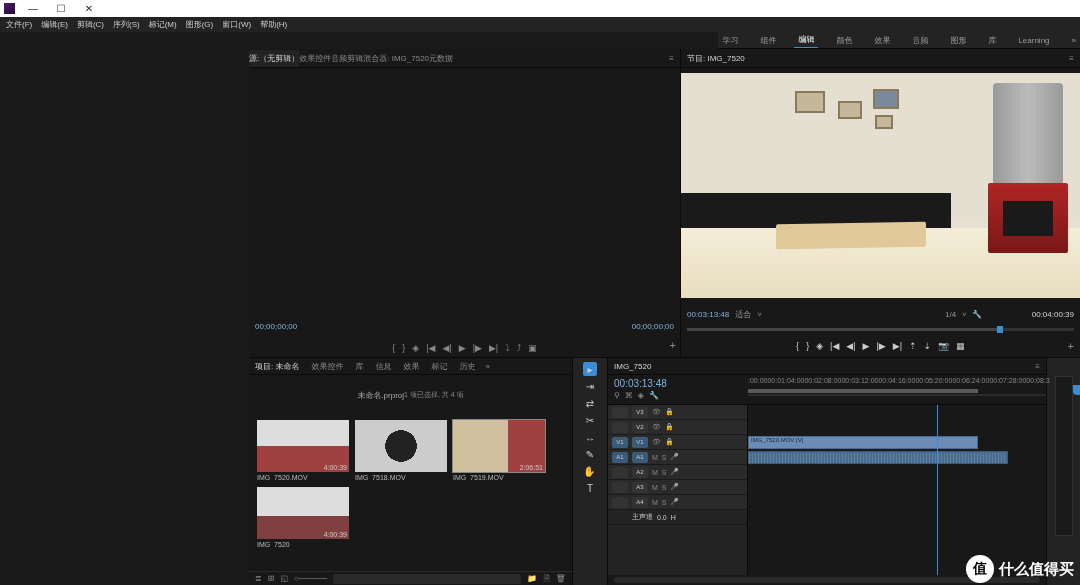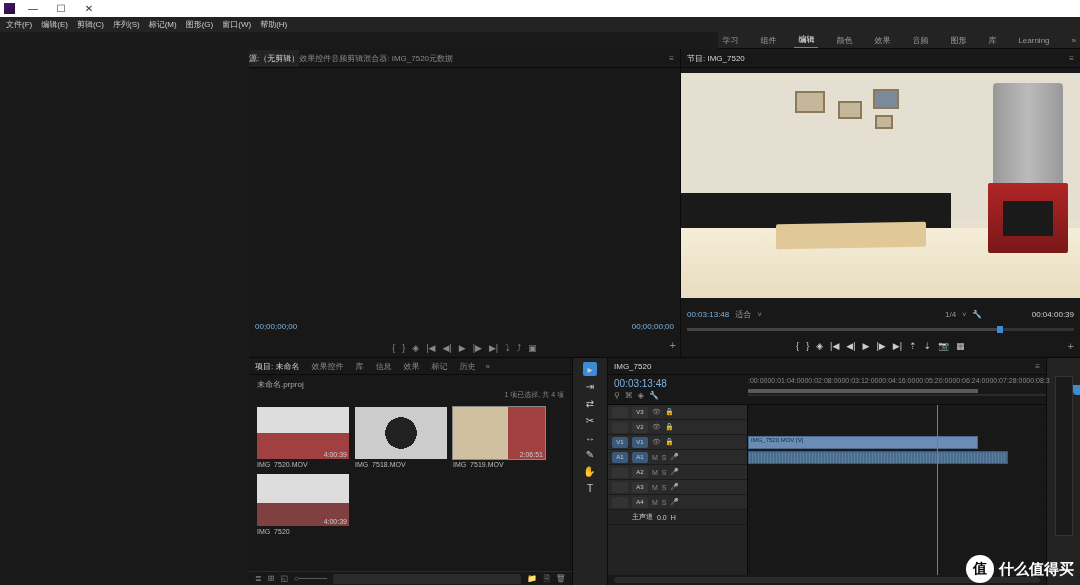--- a/index.html
+++ b/index.html
@@ -59,21 +59,21 @@
 .prog-track .handle { position: absolute; top: -2px; left: 80%; width: 6px; height: 7px; background: #3a8cd4; }
 .prog-controls { height: 22px; display: flex; align-items: center; justify-content: center; gap: 7px; color: #ccc; font-size: 9px; position: relative; }
 .prog-controls span { cursor: pointer; }
 .prog-controls .plus { position: absolute; right: 6px; color: #888; font-size: 11px; }
 .lower { flex: 1; display: flex; }
 .proj-panel { width: 324px; background: #181818; border-right: 1px solid #0a0a0a; display: flex; flex-direction: column; }
 .proj-tabs { height: 17px; display: flex; align-items: center; font-size: 8px; color: #888; border-bottom: 1px solid #0a0a0a; }
 .proj-tabs .tab { padding: 3px 6px; cursor: pointer; }
 .proj-tabs .tab.on { color: #d4d4d4; }
 .proj-tabs .chev { color: #888; padding: 0 4px; }
-.proj-info { height: 28px; padding: 2px 8px; font-size: 8px; color: #aaa; display: flex; flex-direction: column; justify-content: center; }
+.proj-info { height: 28px; padding: 2px 8px; font-size: 8px; color: #aaa; display: flex; flex-direction: row; justify-content: center; margin-top: 13px; }
 .proj-info .sel { text-align: right; color: #888; font-size: 7px; }
 .proj-bins { flex: 1; padding: 4px 8px; display: flex; flex-wrap: wrap; gap: 6px; align-content: flex-start; overflow: hidden; }
 .bin { width: 92px; }
 .thumb { width: 92px; height: 52px; background: #333; position: relative; }
 .thumb.sel { outline: 1px solid #888; }
 .th-a { background: linear-gradient(180deg,#ddd 50%,#a04040 50%); }
 .th-b { background: radial-gradient(circle at 50% 50%,#222 30%,#ccc 30%); }
 .th-c { background: linear-gradient(90deg,#d0c0a0 60%,#a04040 60%); }
 .th-d { background: linear-gradient(180deg,#ddd 55%,#804040 55%); }
 .thumb .dur { position: absolute; bottom: 1px; right: 2px; font-size: 7px; color: #ccc; }

